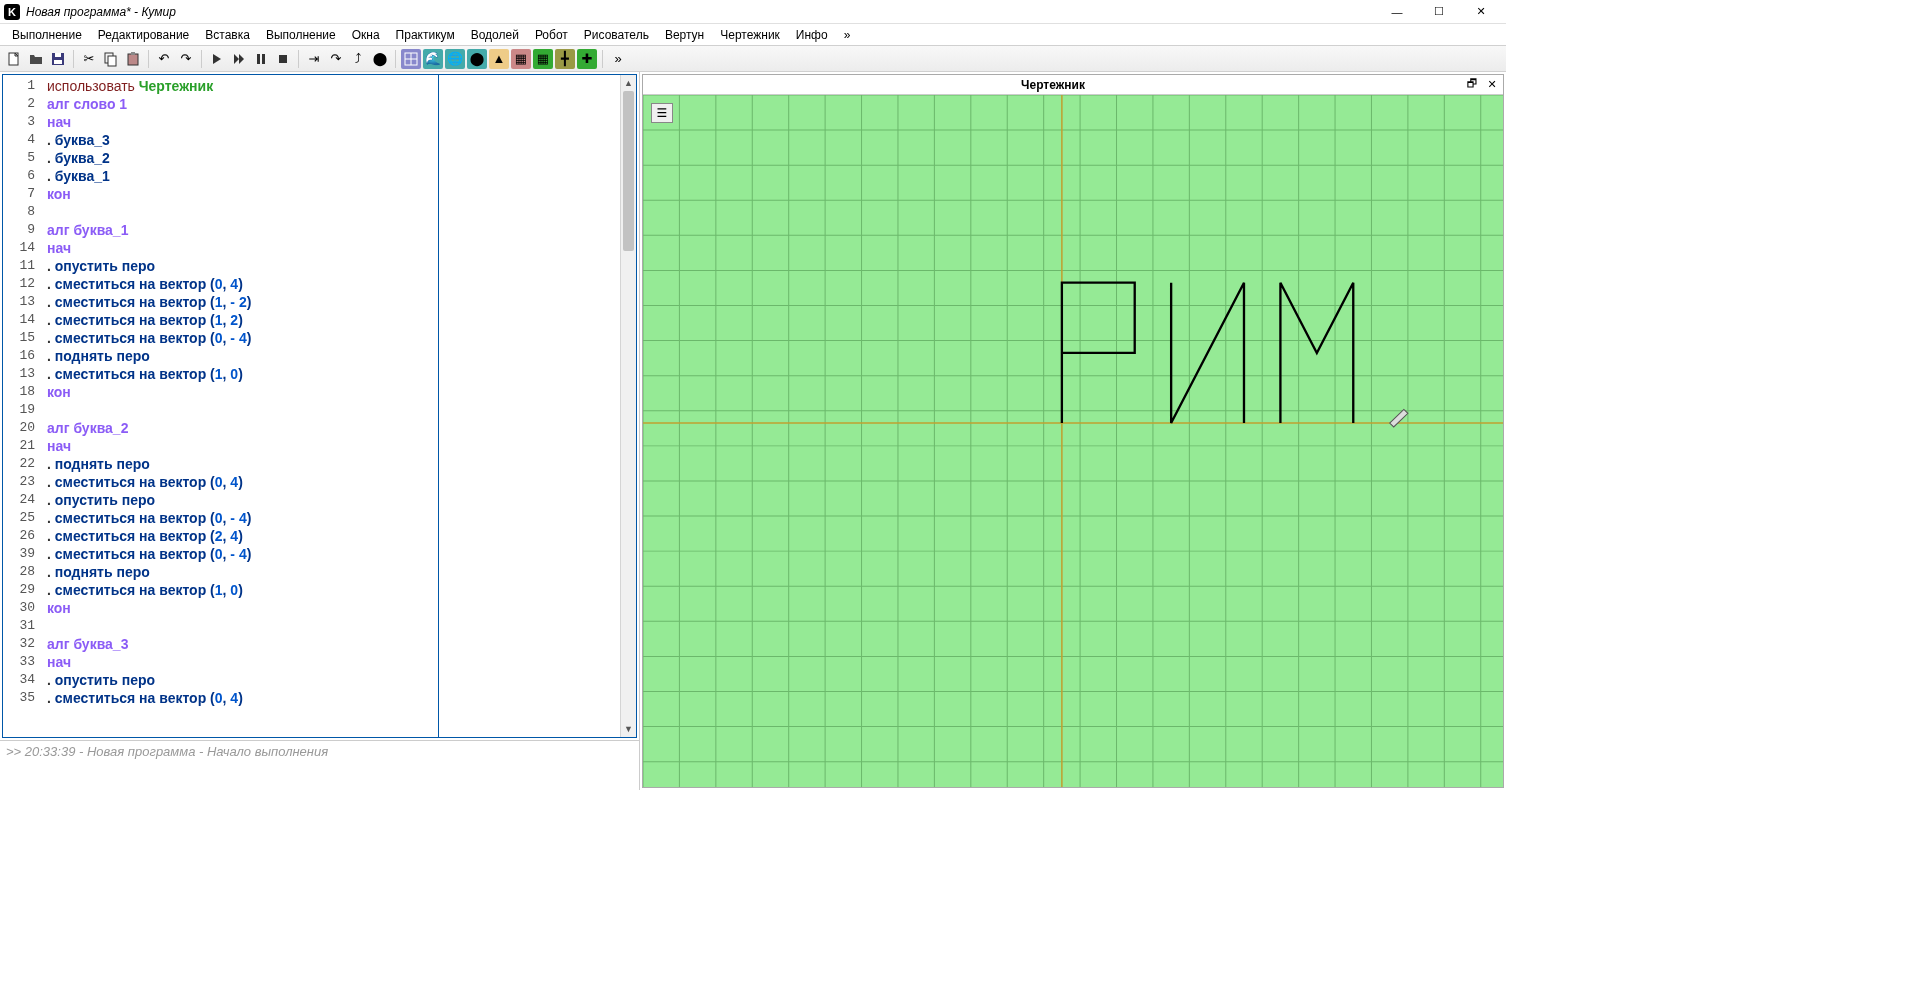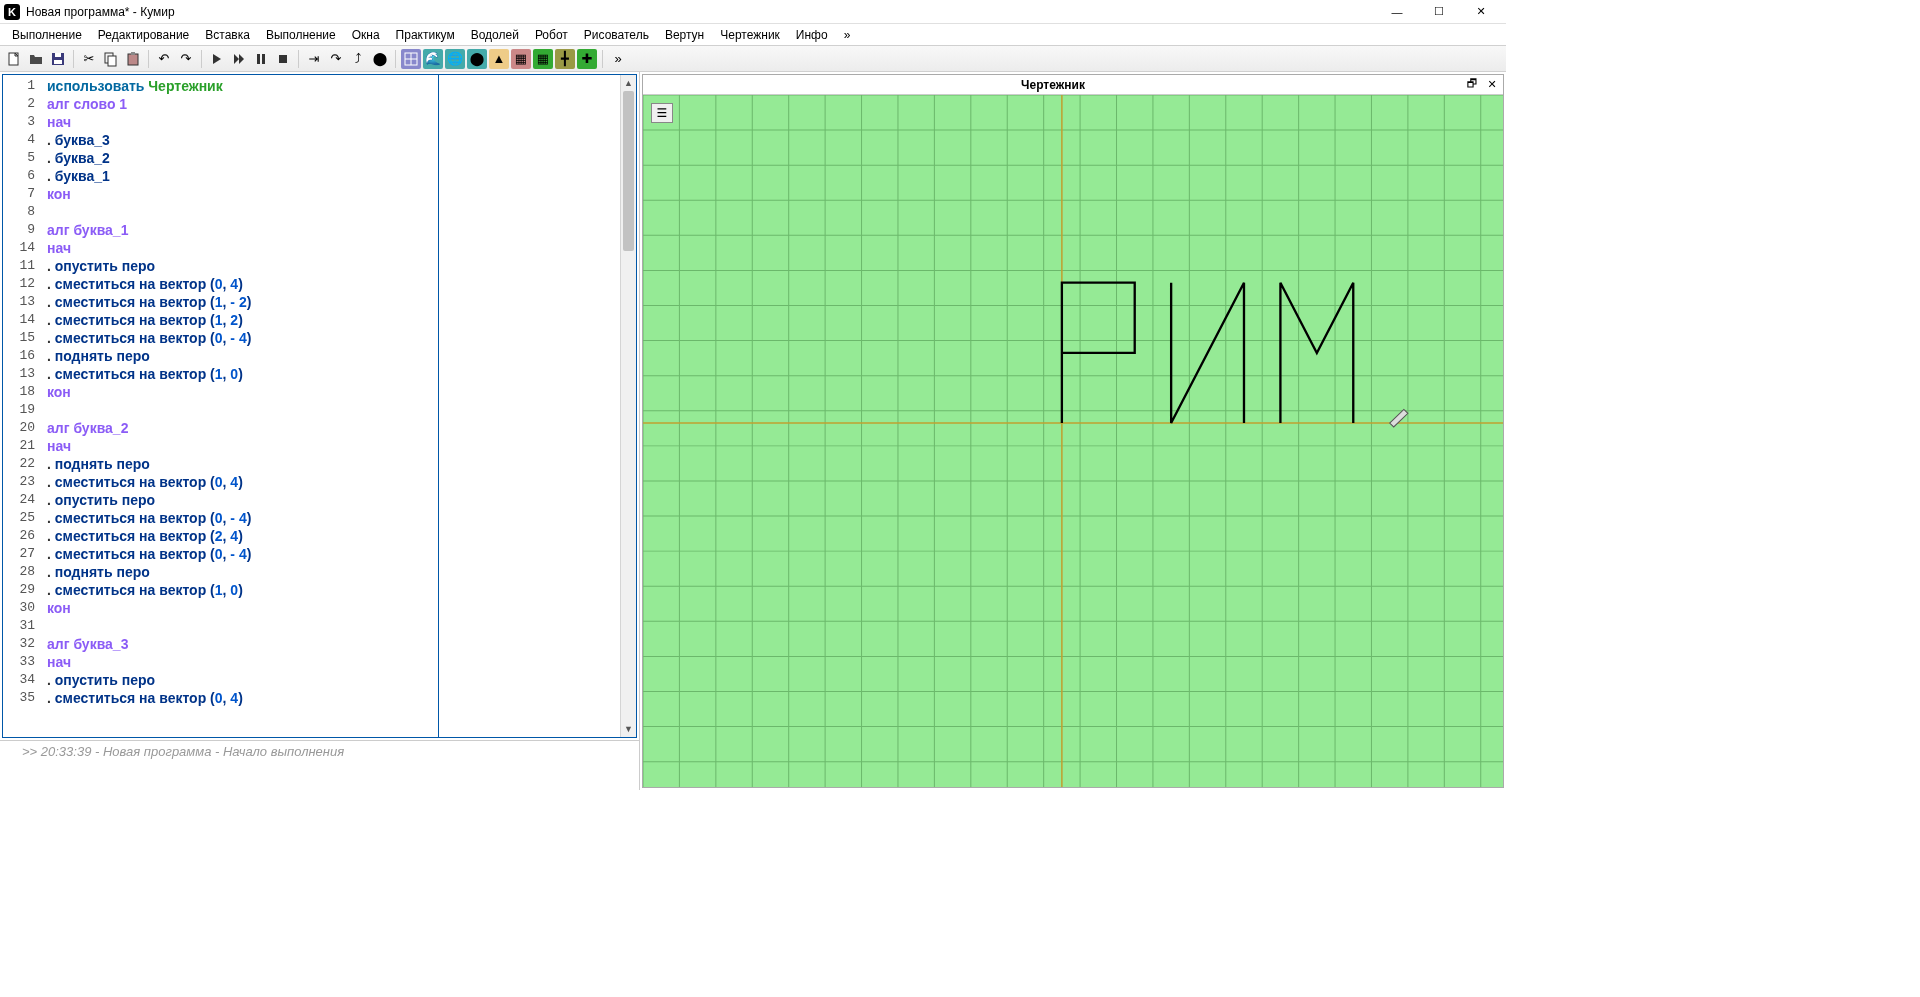--- a/index.html
+++ b/index.html
@@ -1,48 +1,48 @@
 <!DOCTYPE html>
 <html><head>
 <meta charset="utf-8">
 <style>
 * { margin: 0; padding: 0; box-sizing: border-box; font-family: sans-serif; }
 body { width: 1506px; height: 790px; overflow: hidden; background: #fff; display: flex; flex-direction: column; }
 .titlebar { height: 24px; display: flex; align-items: center; padding: 0 4px; background: #fff; border-bottom: 1px solid #e0e0e0; }
 .titlebar .app-icon { width: 16px; height: 16px; background: #000; color: #fff; border-radius: 3px; display: flex; align-items: center; justify-content: center; font-size: 11px; font-weight: bold; margin-right: 6px; }
-.titlebar .title { font-size: 12px; flex: 1; }
+.titlebar .title { font-size: 12px; flex: 1; font-style: italic; }
 .titlebar .win-btns { display: flex; gap: 16px; padding-right: 8px; }
 .titlebar .win-btn { width: 26px; height: 20px; display: flex; align-items: center; justify-content: center; cursor: pointer; font-size: 11px; }
 .menubar { height: 22px; display: flex; align-items: center; padding: 0 6px; gap: 4px; border-bottom: 1px solid #d0d0d0; font-size: 12px; }
 .menubar .menu-item { padding: 2px 6px; cursor: pointer; }
 .toolbar { height: 26px; display: flex; align-items: center; padding: 2px 4px; gap: 2px; border-bottom: 1px solid #d0d0d0; background: linear-gradient(#f8f8f8,#ececec); }
 .toolbar .tb-btn { width: 20px; height: 20px; display: flex; align-items: center; justify-content: center; cursor: pointer; border-radius: 2px; font-size: 13px; }
 .toolbar .tb-btn svg { width: 16px; height: 16px; }
 .toolbar .sep { width: 1px; height: 18px; background: #ccc; margin: 0 3px; }
 .main-split { flex: 1; display: flex; min-height: 0; }
 .left-pane { width: 640px; display: flex; flex-direction: column; border-right: 1px solid #ccc; min-height: 0; }
 .editor-wrap { flex: 1; display: flex; border: 1px solid #0057a8; margin: 2px; position: relative; min-height: 0; }
 .gutter { width: 40px; background: #fff; border-right: none; padding-top: 2px; }
 .gutter .ln { height: 18px; text-align: right; padding-right: 8px; font: 13px/18px 'Courier New', monospace; color: #555; }
 .code-area { flex: 1; overflow: hidden; padding-top: 2px; font: bold 14px/18px 'Courier New', monospace; white-space: pre; position: relative; }
 .code-area .line { height: 18px; padding-left: 4px; }
-.kw-use { color: #0369a1; font-weight: bold; }
+.kw-use { color: #7f1d1d; font-weight: normal; }
 .kw-actor { color: #2aa02a; font-weight: bold; }
 .kw-alg { color: #8b5cf6; font-weight: bold; }
 .kw-cmd { color: #003388; font-weight: bold; }
 .dot { color: #333; font-weight: bold; }
 .paren { color: #003388; font-weight: bold; }
 .num { color: #0055cc; font-weight: bold; }
 .vgutter { position: absolute; left: 435px; top: 0; bottom: 0; width: 1px; background: #0057a8; }
 .scrollbar-v { width: 16px; background: #f0f0f0; display: flex; flex-direction: column; border-left: 1px solid #d4d4d4; }
 .scroll-arrow { height: 16px; display: flex; align-items: center; justify-content: center; font-size: 9px; color: #555; cursor: pointer; }
 .scroll-track { flex: 1; position: relative; }
 .scroll-thumb { position: absolute; left: 2px; right: 2px; top: 0; height: 160px; background: #c2c2c2; border-radius: 2px; }
 .console { height: 50px; border-top: 1px solid #ccc; padding: 2px 6px; font: italic 13px/18px 'Courier New', monospace; color: #999; overflow: hidden; }
-.console .cline { height: 18px; margin-left: 16px; }
+.console .cline { height: 18px; }
 .right-pane { flex: 1; display: flex; flex-direction: column; margin: 2px; border: 1px solid #aaa; min-width: 0; }
 .draw-title { height: 20px; display: flex; align-items: center; background: #fff; border-bottom: 1px solid #ccc; position: relative; }
 .draw-title .dt-label { flex: 1; text-align: center; font-size: 12px; font-weight: bold; }
 .draw-title .dt-btn { width: 18px; height: 16px; display: flex; align-items: center; justify-content: center; font-size: 11px; cursor: pointer; margin-right: 2px; }
 .canvas-area { flex: 1; background: #95ea95; position: relative; overflow: hidden; }
 .canvas-area svg { position: absolute; inset: 0; width: 100%; height: 100%; }
 .ham-btn { position: absolute; left: 8px; top: 8px; width: 22px; height: 20px; background: #f0f0f0; border: 1px solid #888; display: flex; align-items: center; justify-content: center; cursor: pointer; font-size: 12px; }
 </style>
 </head>
 <body>
@@ -181,21 +181,21 @@
           <div class="ln">13</div>
           <div class="ln">18</div>
           <div class="ln">19</div>
           <div class="ln">20</div>
           <div class="ln">21</div>
           <div class="ln">22</div>
           <div class="ln">23</div>
           <div class="ln">24</div>
           <div class="ln">25</div>
           <div class="ln">26</div>
-          <div class="ln">27</div>
+          <div class="ln">39</div>
           <div class="ln">28</div>
           <div class="ln">29</div>
           <div class="ln">30</div>
           <div class="ln">31</div>
           <div class="ln">32</div>
           <div class="ln">33</div>
           <div class="ln">34</div>
           <div class="ln">35</div>
           <div class="ln"></div>
         </div>

